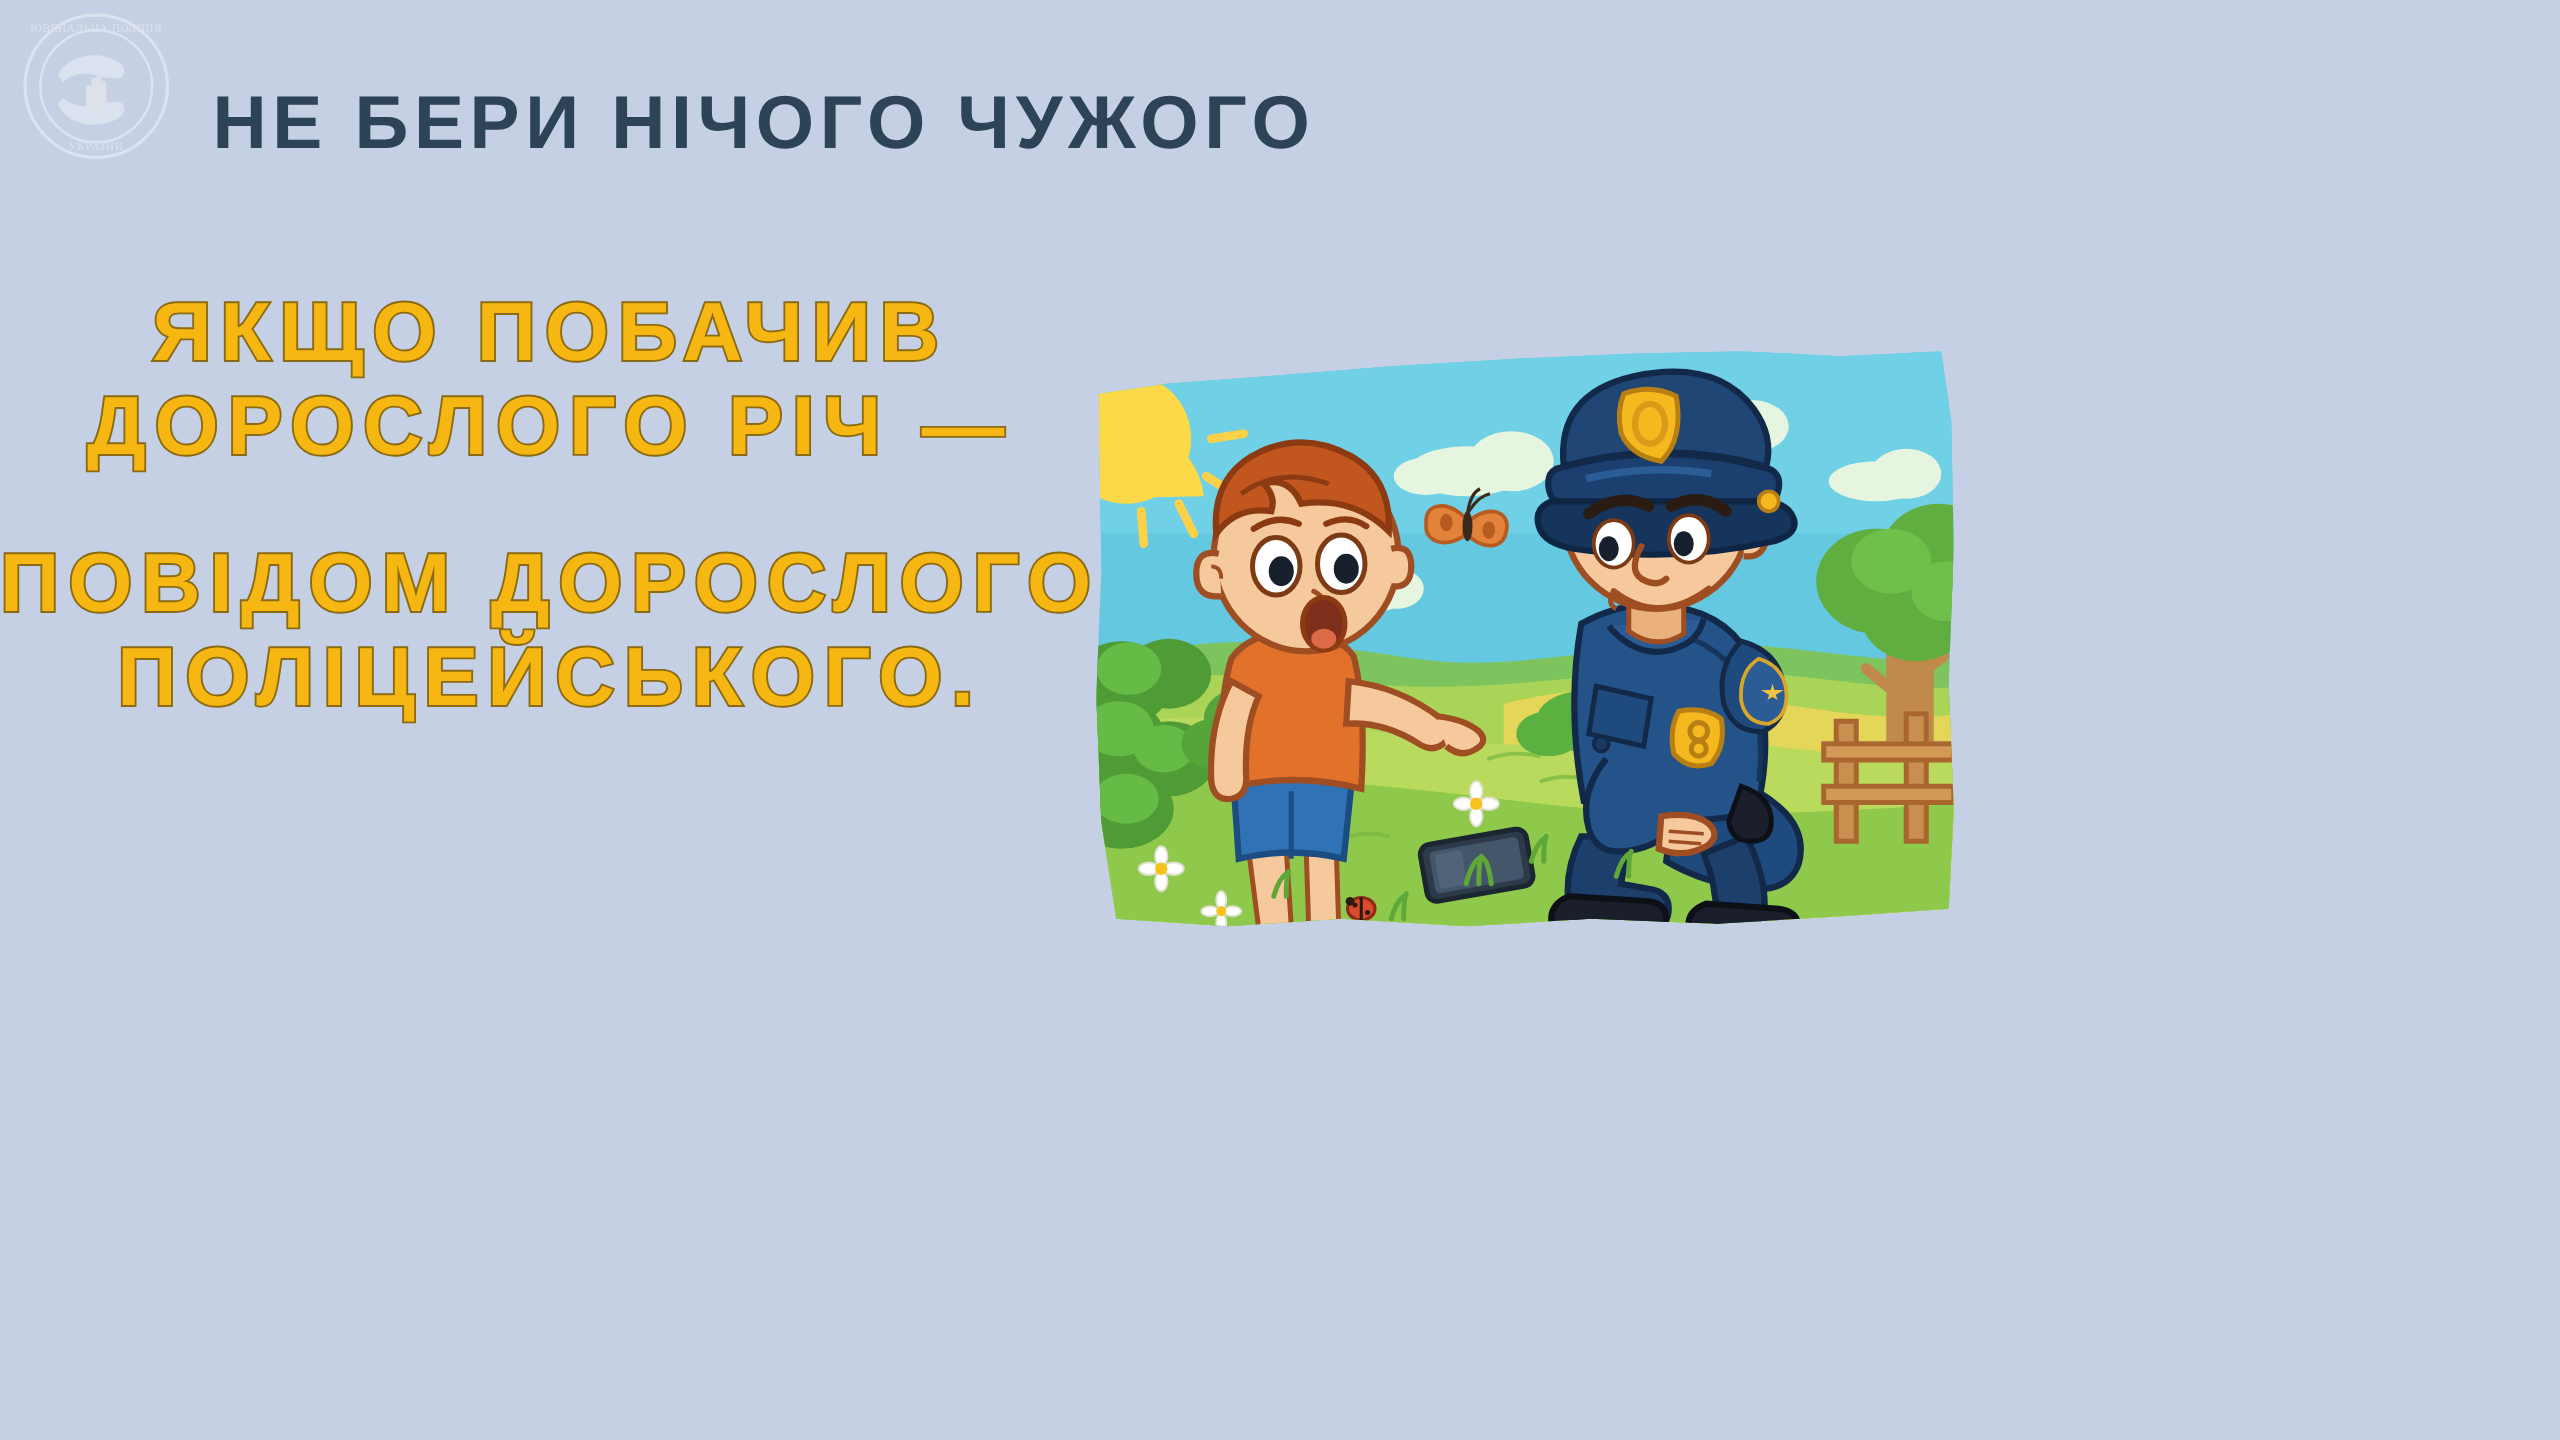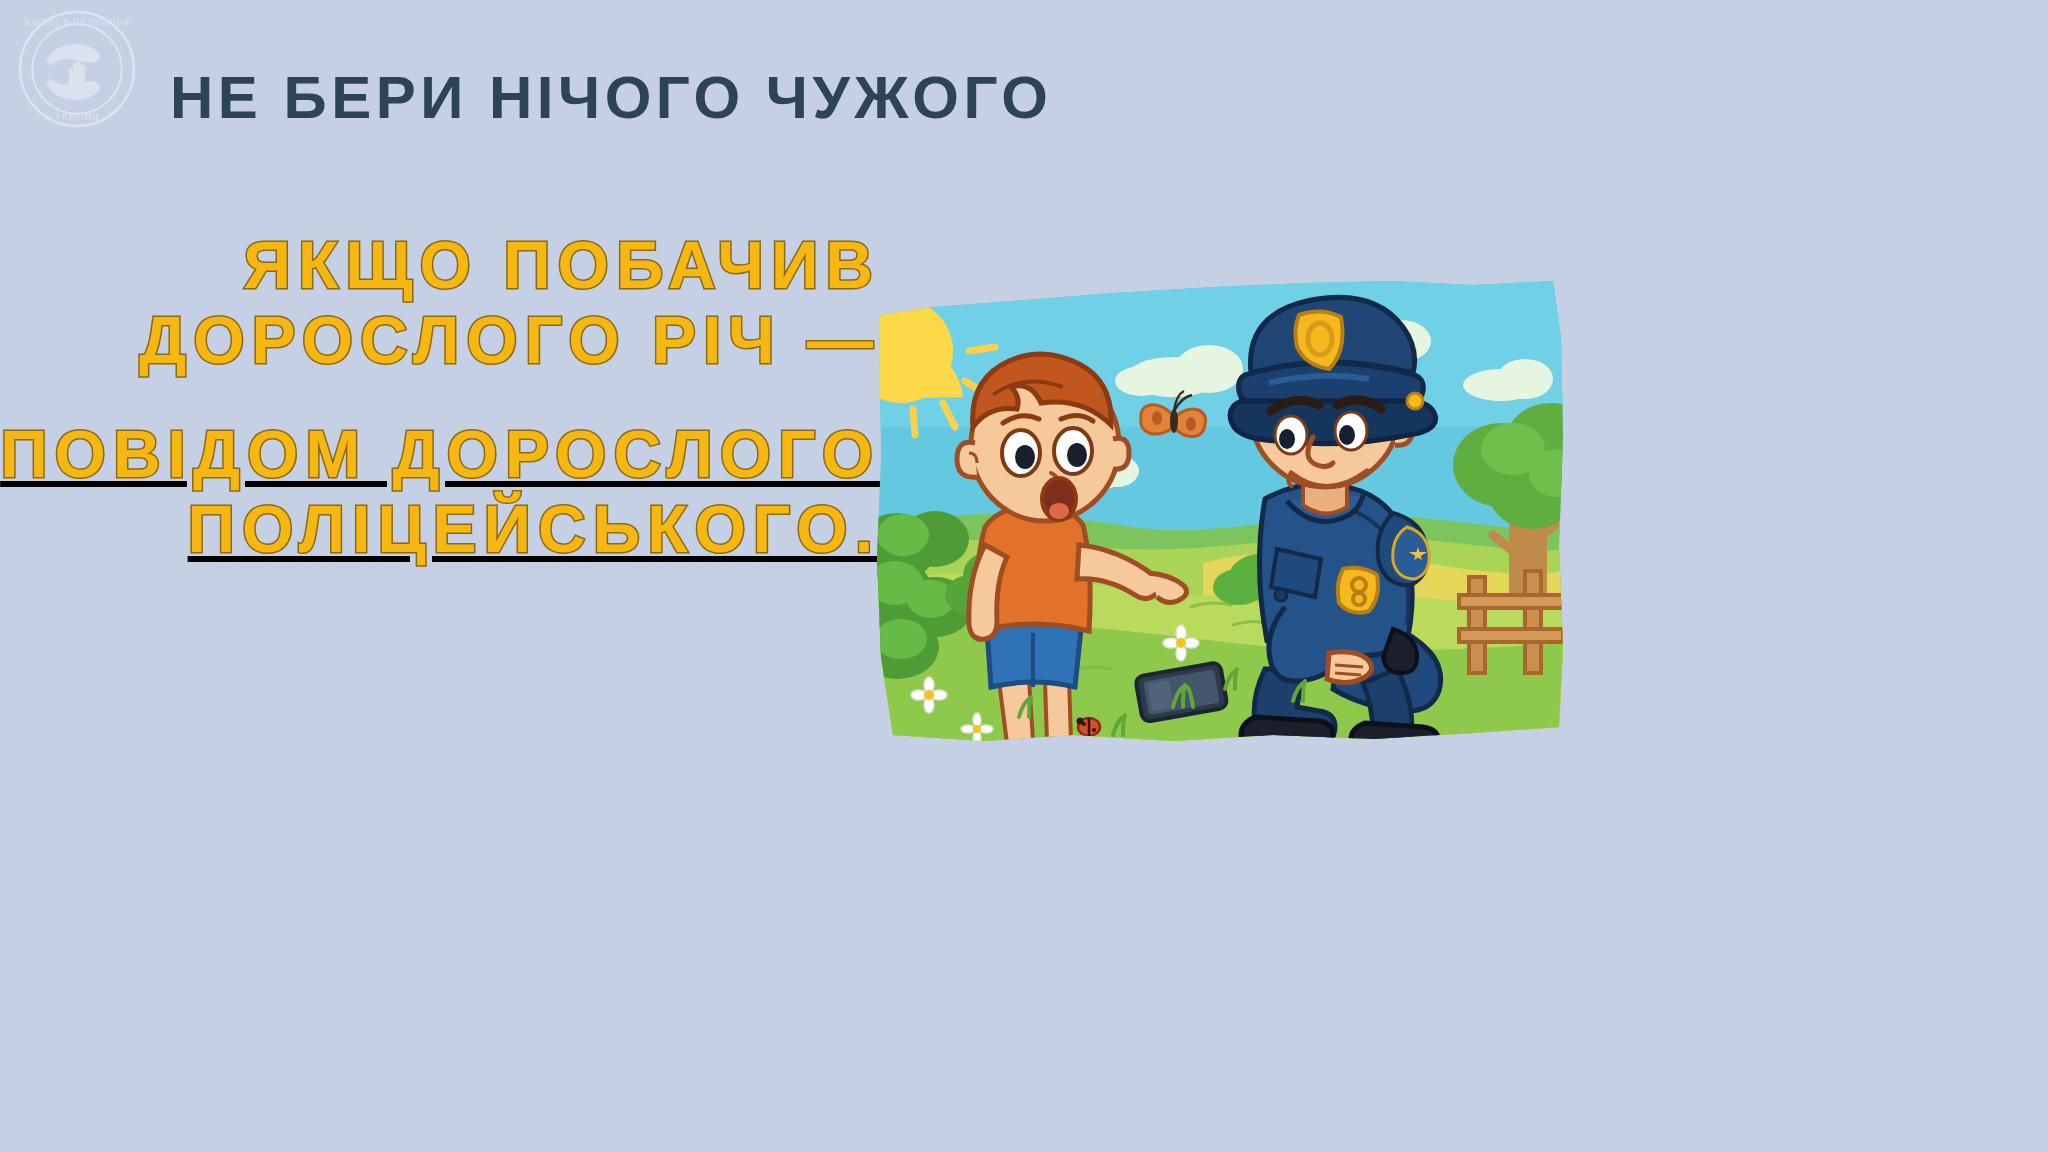--- a/index.html
+++ b/index.html
@@ -20,29 +20,29 @@
 
   
   .headline{
     position:absolute;left:170px;top:28px;width:1700px;
     font-size:60px;line-height:1.0;font-weight:bold;
     letter-spacing:4.5px;color:#2d4356;
     white-space:nowrap;
   }
 
   
-  .copy{position:absolute;left:0px;top:228px;width:880px;text-align:right;}
+  .copy{position:absolute;left:0px;top:228px;width:880px;text-align:center;}
   .y-line{
     font-weight:bold;color:#f7b713;
     letter-spacing:7px;line-height:1.13;
     -webkit-text-stroke:3px #8a6a12;
     paint-order:stroke fill;
   }
   .blk1 .y-line{font-size:66px;}
-  .blk2{margin-top:40px;text-decoration:underline;}
+  .blk2{margin-top:52px;}
   .blk2 .y-line{font-size:66px;}
 
   
   .illo{
     position:absolute;left:873px;top:277px;width:693px;height:482px;
   }
   .illo svg{display:block;width:100%;height:100%;}
 </style>
 </head>
 <body>

